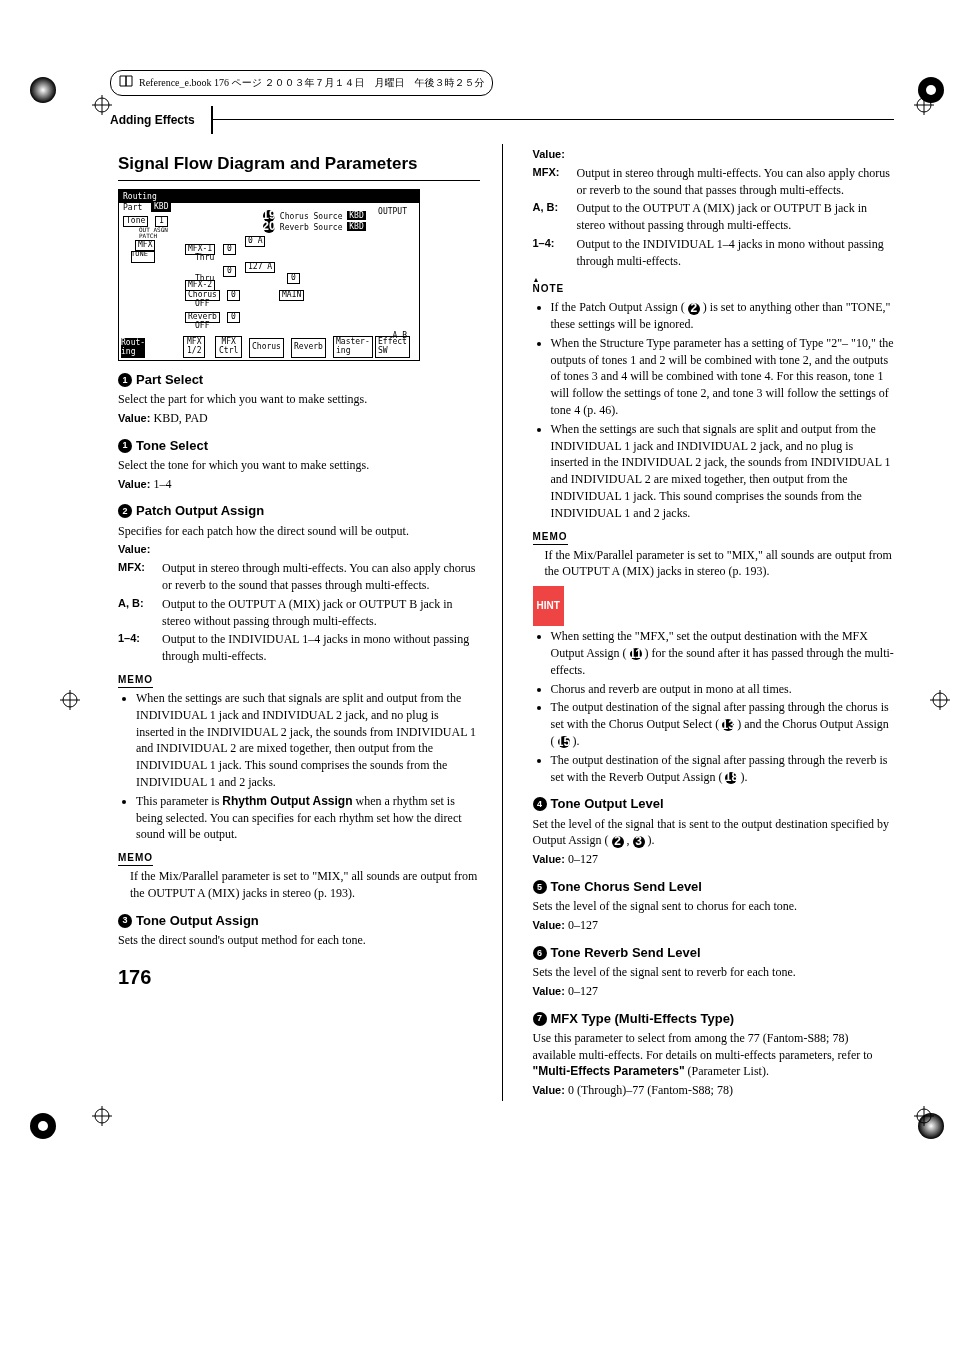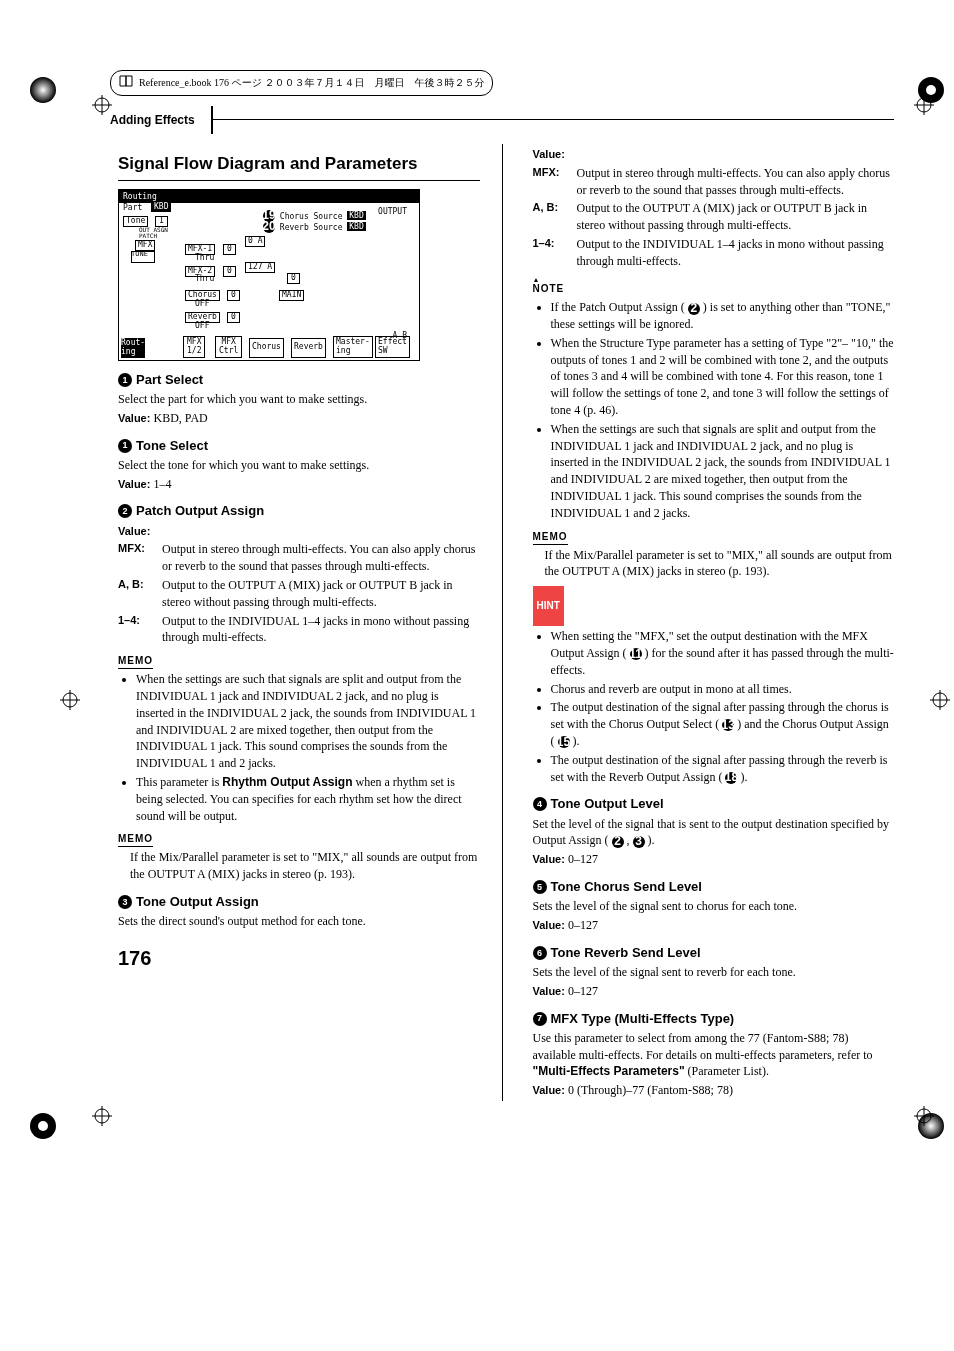--- a/index.html
+++ b/index.html
@@ -238,21 +238,21 @@
         <div class="sub" style="top:26px;left:36px;border:1px solid #000;padding:0 3px;">1</div>
         <div class="sub" style="top:37px;left:20px;font-size:6px;white-space:pre;">OUT ASGN
 PATCH</div>
         <div class="sub" style="top:50px;left:16px;border:1px solid #000;padding:0 2px;">MFX</div>
         <div class="sub" style="top:61px;left:12px;font-size:7px;">TONE</div>
         <div class="sub" style="top:61px;left:12px;border:1px solid #000;width:22px;height:10px;"></div>
         <div class="sub" style="top:54px;left:66px;border:1px solid #000;padding:0 2px;">MFX-1</div>
         <div class="sub" style="top:54px;left:104px;border:1px solid #000;padding:0 3px;">0</div>
         <div class="sub" style="top:46px;left:126px;border:1px solid #000;padding:0 2px;">0 A</div>
         <div class="sub" style="top:64px;left:76px;">Thru</div>
-        <div class="sub" style="top:76px;left:66px;border:1px solid #000;padding:0 2px;">MFX-2</div>
+        <div class="sub" style="top:90px;left:66px;border:1px solid #000;padding:0 2px;">MFX-2</div>
         <div class="sub" style="top:76px;left:104px;border:1px solid #000;padding:0 3px;">0</div>
         <div class="sub" style="top:72px;left:126px;border:1px solid #000;padding:0 2px;">127 A</div>
         <div class="sub" style="top:85px;left:76px;">Thru</div>
         <div class="sub" style="top:83px;left:168px;border:1px solid #000;padding:0 3px;">0</div>
         <div class="sub" style="top:100px;left:66px;border:1px solid #000;padding:0 2px;">Chorus</div>
         <div class="sub" style="top:100px;left:108px;border:1px solid #000;padding:0 3px;">0</div>
         <div class="sub" style="top:100px;left:160px;border:1px solid #000;padding:0 2px;">MAIN</div>
         <div class="sub" style="top:110px;left:76px;">OFF</div>
         <div class="sub" style="top:122px;left:66px;border:1px solid #000;padding:0 2px;">Reverb</div>
         <div class="sub" style="top:122px;left:108px;border:1px solid #000;padding:0 3px;">0</div>
@@ -286,20 +286,21 @@
           <span class="numcircle">1</span>
           <span>Tone Select</span>
         </div>
       <p class="body">Select the tone for which you want to make settings.</p>
       <p class="body"><span class="value-label">Value: </span><span>1–4</span></p>
 
       <div class="h2">
           <span class="numcircle">2</span>
           <span>Patch Output Assign</span>
         </div>
+      <p class="body">Specifies for each patch how the direct sound will be output.</p>
       <p class="body"><span class="value-label">Value:</span></p>
       <div class="def">
           <div class="k">MFX:</div>
           <div class="v">Output in stereo through multi-effects. You can also apply chorus or reverb to the sound that passes through multi-effects.</div>
         </div>
       <div class="def">
           <div class="k">A, B:</div>
           <div class="v">Output to the OUTPUT A (MIX) jack or OUTPUT B jack in stereo without passing through multi-effects.</div>
         </div>
       <div class="def">

